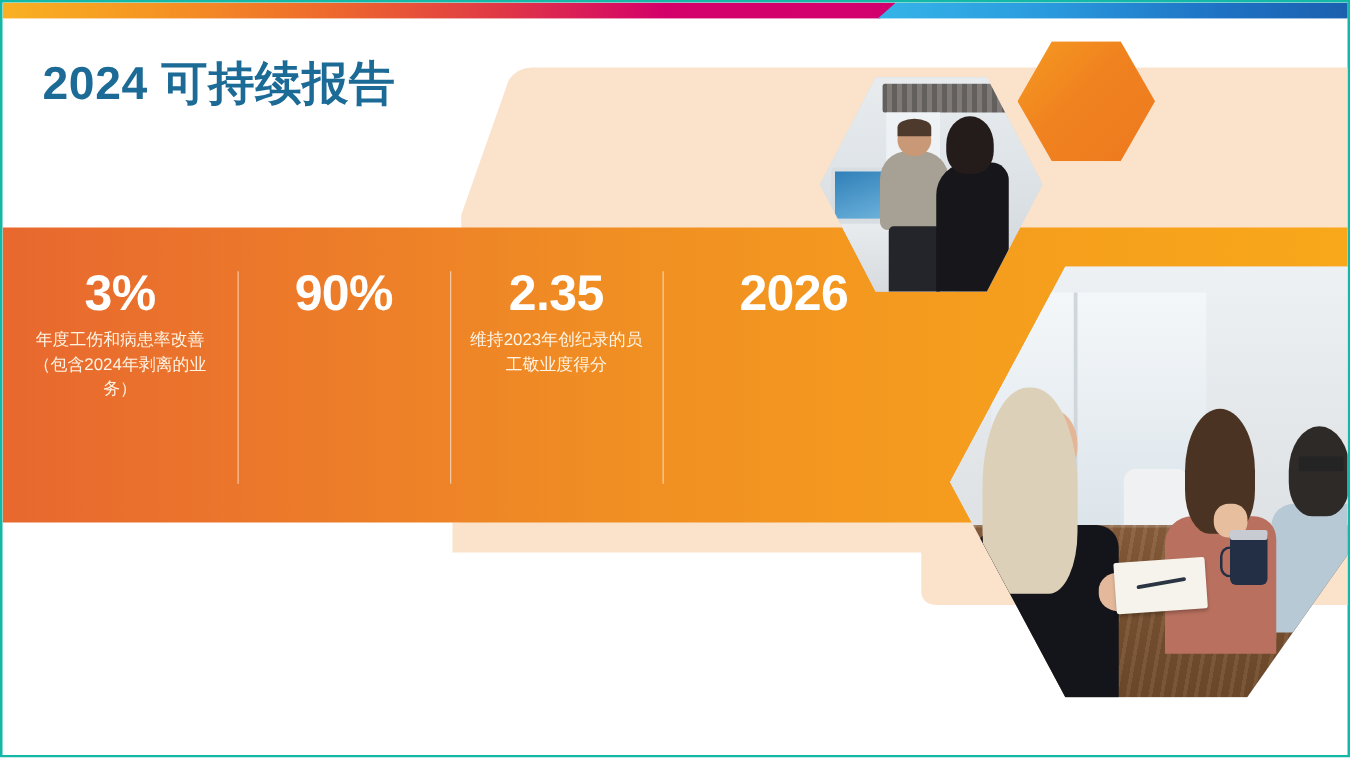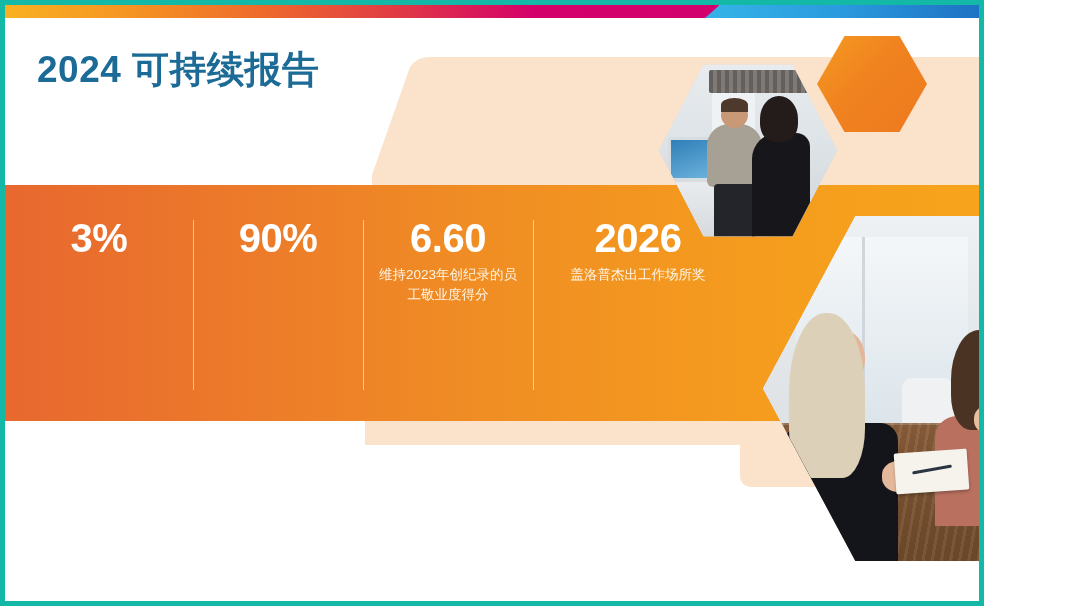--- a/index.html
+++ b/index.html
@@ -1,24 +1,24 @@
 <!DOCTYPE html>
 <html><head>
 <meta charset="utf-8">
 <style>
   html,body{margin:0;padding:0;background:#ffffff;}
   body{font-family:"Liberation Sans","DejaVu Sans",sans-serif;}
 
   .slide{
     position:relative;
-    width:984px;height:606px;
+    width:1080px;height:606px;
     background:#ffffff;
     overflow:hidden;
     box-sizing:border-box;
-    border:5px solid #14b8a6;
+    border:2px solid #14b8a6;
   }
 
   
   .topbar{position:absolute;left:0;top:0;width:1080px;height:13px;overflow:hidden;}
   .topbar .warm{
     position:absolute;left:0;top:0;width:715px;height:13px;
     background:linear-gradient(90deg,#F9B122 0%,#F59323 18%,#EE6A2C 36%,#E03A45 55%,#D4006A 74%,#D2006E 100%);
     clip-path:polygon(0 0,100% 0,98.2% 100%,0 100%);
   }
   .topbar .cool{
@@ -150,37 +150,37 @@
   </svg>
 
   <div class="hex-solid"></div>
 
   <div style="position:absolute;left:32px;top:40px;font-size:37px;font-weight:bold;color:#1C6A96;letter-spacing:0.5px;">2024 可持续报告</div>
 
   <div class="stats">
 
     <div class="stat" style="width:188px;">
       <div class="num">3%</div>
+      <div class="cap" style="padding:0 14px;">年度工伤和病患率改善（包含2024年剥离的业务）</div>
     </div>
     <div class="divider" style="left:188px;"></div>
 
     <div class="stat" style="width:170px;">
       <div class="num">90%</div>
     </div>
     <div class="divider" style="left:358px;"></div>
 
     <div class="stat" style="width:170px;">
-      <div class="num">6.60</div>
+      <div class="num">2.35</div>
       <div class="cap" style="padding:0 14px;">维持2023年创纪录的员工敬业度得分</div>
     </div>
     <div class="divider" style="left:528px;"></div>
 
     <div class="stat" style="width:210px;">
       <div class="num">2026</div>
-      <div class="cap" style="padding:0 10px;white-space:nowrap;">盖洛普杰出工作场所奖</div>
     </div>
 
   </div>
 
   <div class="hex-photo-a">
     <div class="scene"></div>
     <div class="ceiling"></div>
     <div class="window"></div>
     <div class="monitor"></div>
     <div class="desk"></div>

